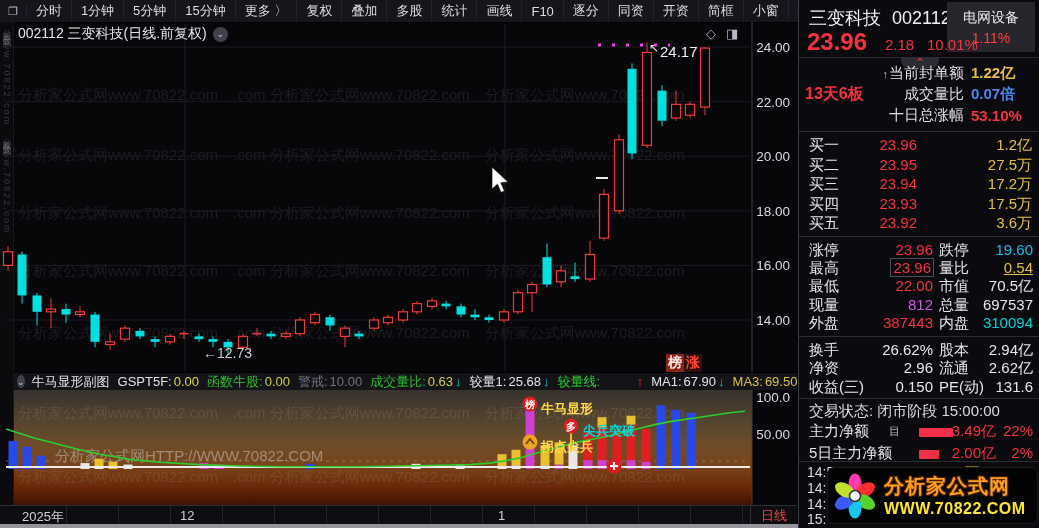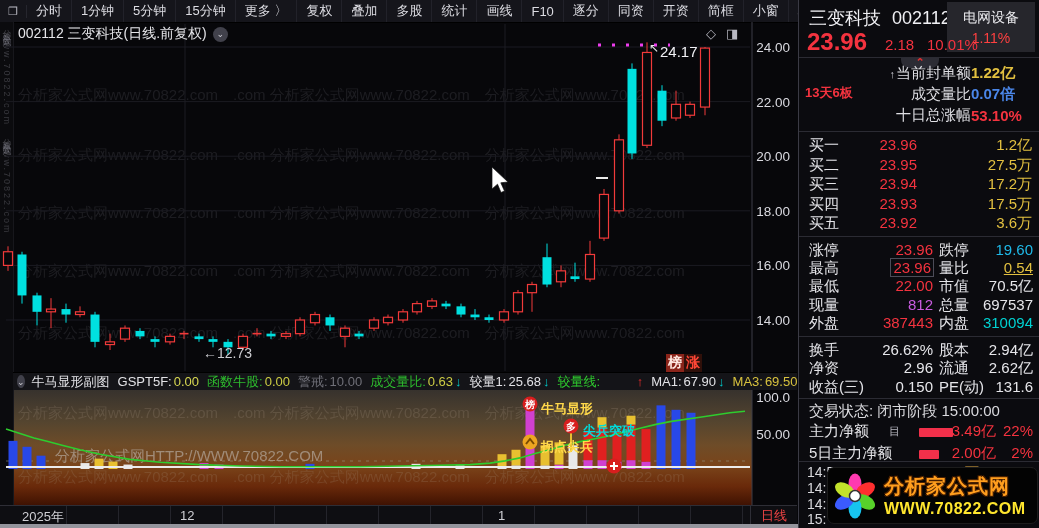--- a/index.html
+++ b/index.html
@@ -53,25 +53,25 @@
   .rp-tile{position:absolute;left:148px;top:2px;width:88px;height:50px;background:#26262c;
            display:flex;flex-direction:column;align-items:center;justify-content:center;gap:3px;}
   .rp-tile .t1{font-size:14px;color:#e8e8ec;}
   .rp-tile .t2{font-size:14px;color:#ff4040;}
   .rp-price{position:absolute;left:8px;top:28px;font-size:24px;font-weight:bold;color:#f4333f;}
   .rp-chg{position:absolute;left:86px;top:36px;font-size:15px;color:#f4333f;}
   .rp-pct{position:absolute;left:128px;top:36px;font-size:15px;color:#f4333f;}
   .rp-chev{position:absolute;left:102px;top:57px;width:38px;height:11px;background:#2c2c34;
            border-radius:0 0 8px 8px;color:#e03030;font-size:11px;font-weight:bold;
            display:flex;align-items:center;justify-content:center;line-height:5px;}
-  .rp-streak{position:absolute;left:6px;top:84px;font-size:13px;font-weight:bold;color:#f4333f;}
+  .rp-streak{position:absolute;left:6px;top:84px;font-size:16px;font-weight:bold;color:#f4333f;}
   .rp-stat{position:absolute;right:6px;display:flex;align-items:center;}
   .rp-stat .ic{color:#c8c8d0;font-size:11px;margin-right:1px;}
   .rp-stat .lb{color:#dfdfe4;}
-  .rp-stat .vl{width:62px;text-align:left;padding-left:0;font-weight:bold;}
+  .rp-stat .vl{width:62px;text-align:left;padding-left:7px;font-weight:bold;}
   .rp-bid{position:absolute;left:0;width:241px;height:19px;}
   .rp-bid .lb{position:absolute;left:10px;color:#e4e4e8;}
   .rp-bid .pr{position:absolute;left:40px;width:78px;text-align:right;color:#f4333f;}
   .rp-bid .vo{position:absolute;right:8px;color:#e2c040;}
   .rp-q{position:absolute;left:0;width:241px;height:18px;}
   .rp-q .l1{position:absolute;left:10px;color:#e4e4e8;}
   .rp-q .v1{position:absolute;left:40px;width:94px;text-align:right;}
   .rp-q .l2{position:absolute;left:140px;color:#e4e4e8;}
   .rp-q .v2{position:absolute;right:7px;}
   .boxed{outline:1px solid #4c4c58;padding:0 2px;}

